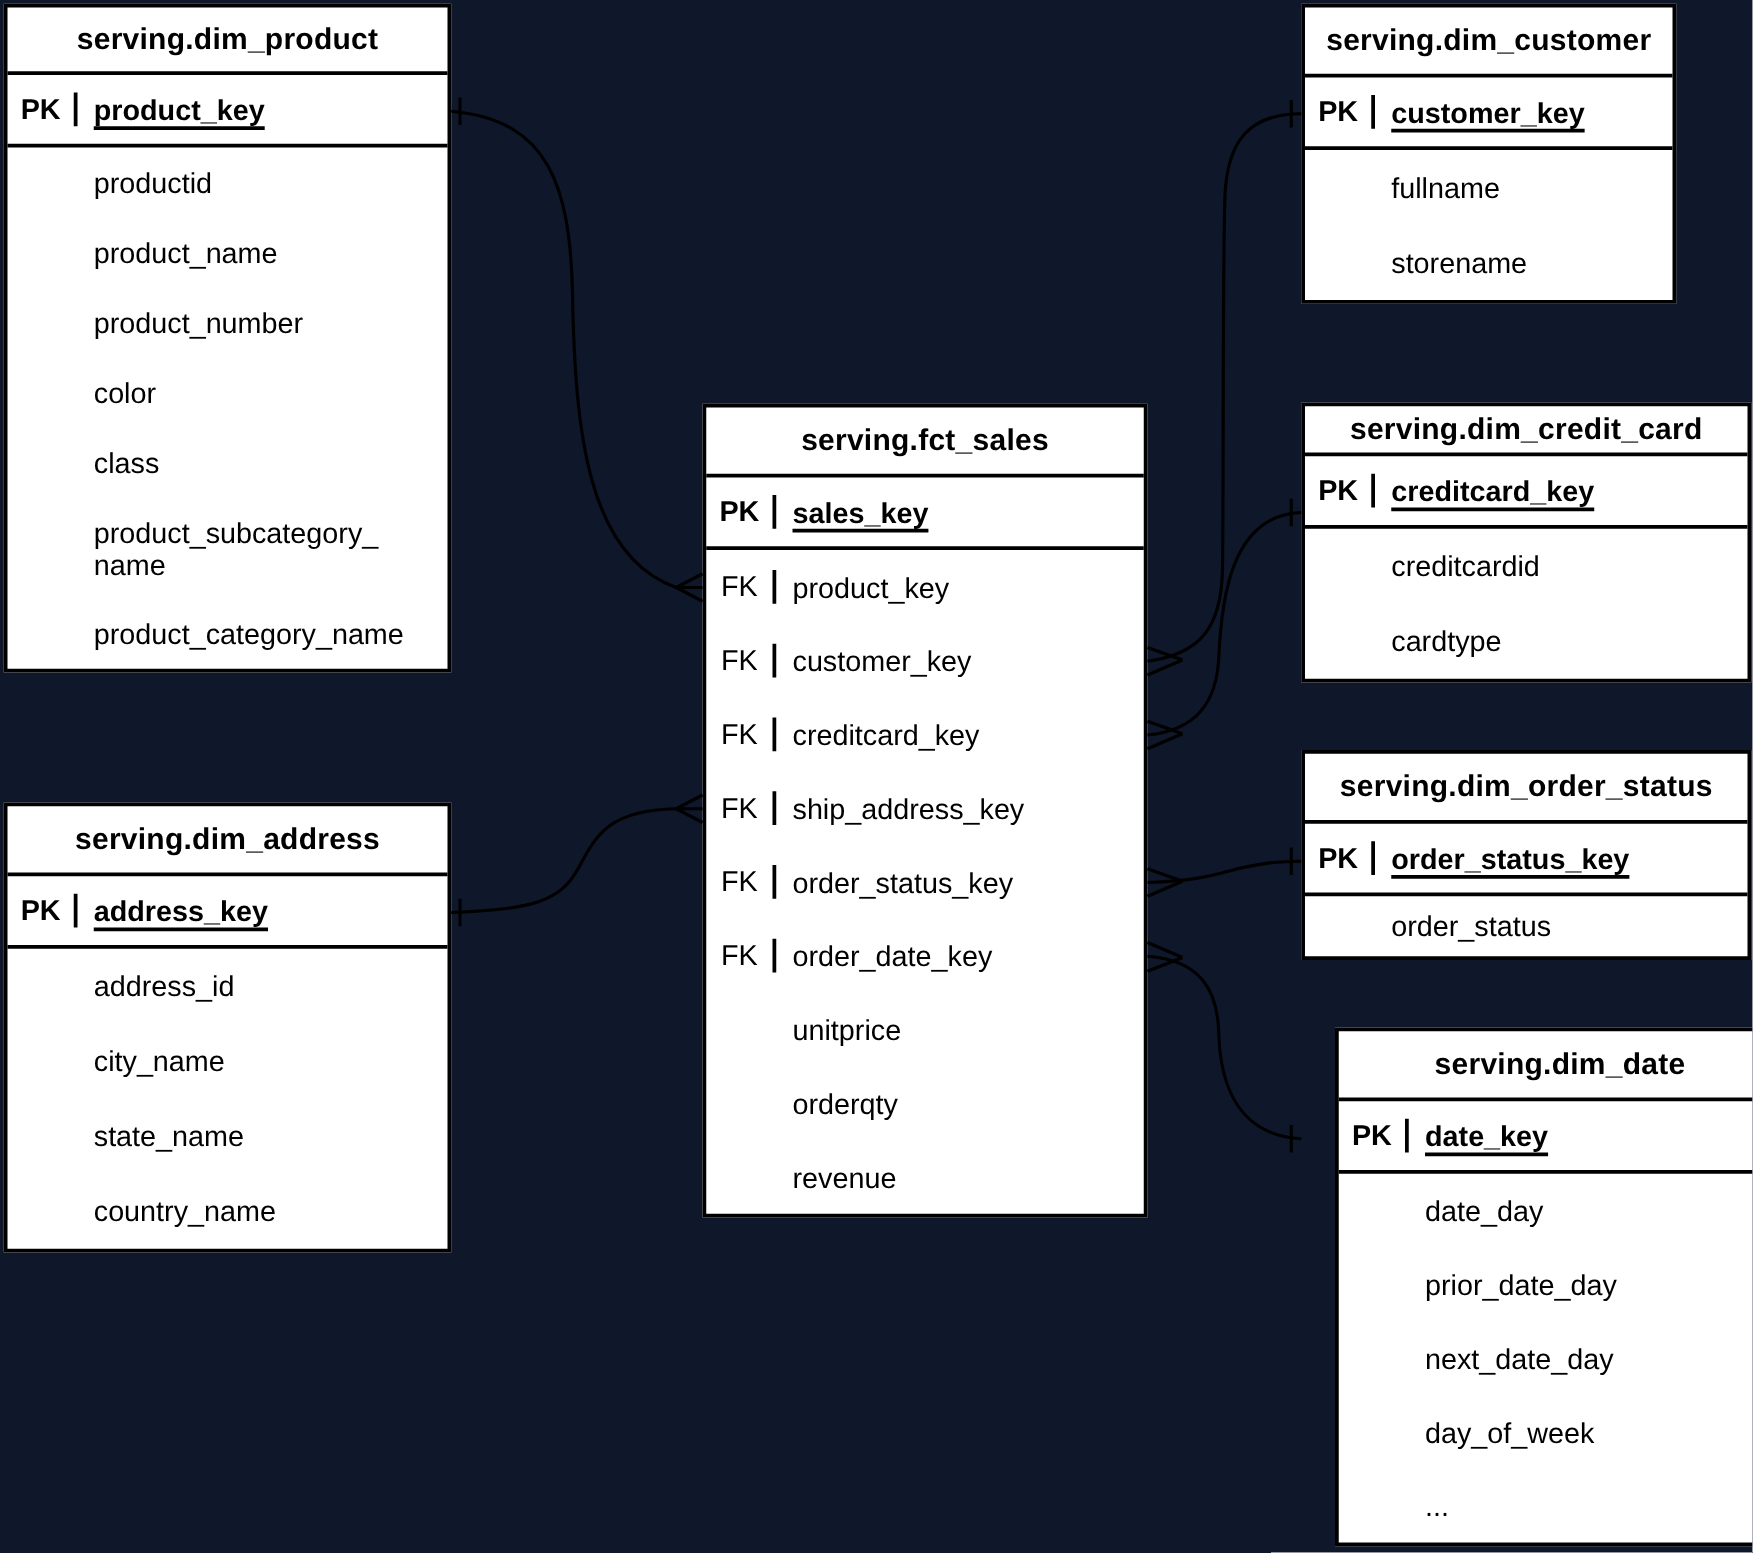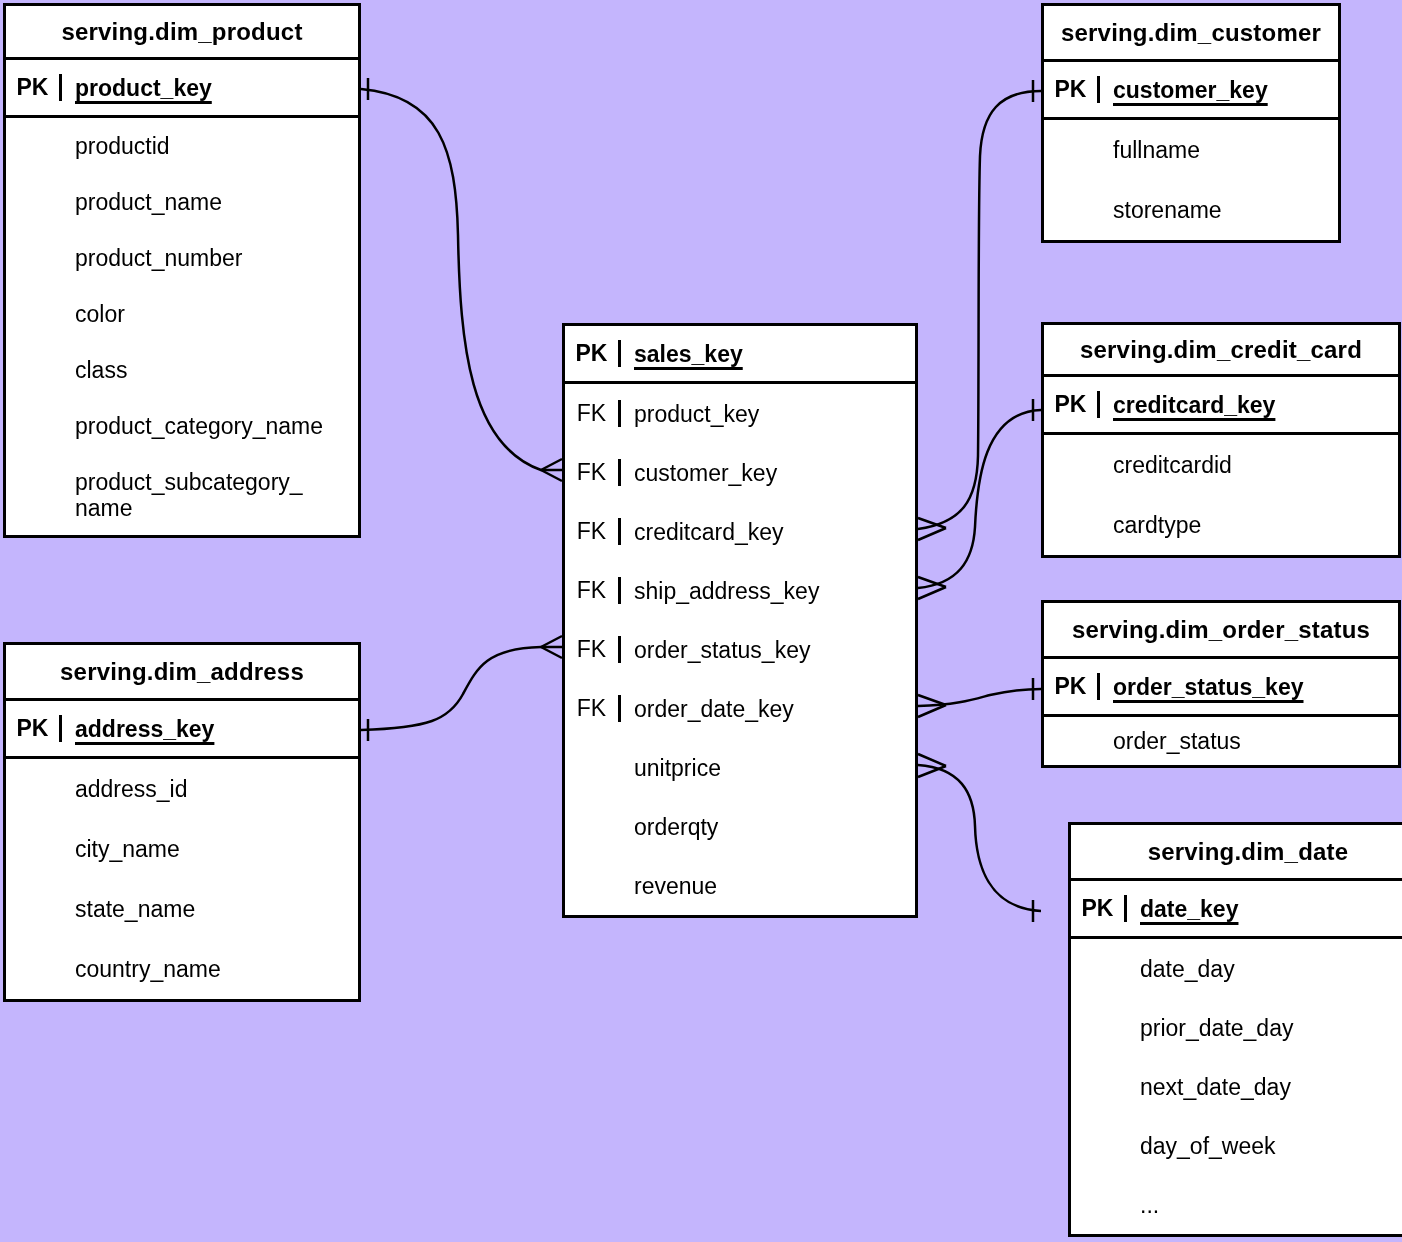--- a/index.html
+++ b/index.html
@@ -1,20 +1,20 @@
 <!DOCTYPE html>
 <html><head>
 <meta charset="utf-8">
 <style>
   html, body { margin: 0; padding: 0; background: #ffffff; }
   .canvas {
     position: relative;
     width: 1402px;
     height: 1242px;
-    background: #c4b5fd;
+    background: #0f172a;
     font-family: "Liberation Sans", sans-serif;
     color: #000000;
     overflow: hidden;
   }
   .entity {
     position: absolute;
     box-sizing: border-box;
     background: #ffffff;
     border: 3px solid #000000;
   }
@@ -87,48 +87,49 @@
         <div class="fld">product_number</div>
       </div>
     <div class="row" style="height:56px">
         <div class="lab"></div>
         <div class="fld">color</div>
       </div>
     <div class="row" style="height:56px">
         <div class="lab"></div>
         <div class="fld">class</div>
       </div>
-    <div class="row" style="height:56px">
-        <div class="lab"></div>
-        <div class="fld">product_category_name</div>
-      </div>
     <div class="row" style="height:81px">
         <div class="lab"></div>
         <div class="fld">product_subcategory_
 name</div>
       </div>
+    <div class="row" style="height:56px">
+        <div class="lab"></div>
+        <div class="fld">product_category_name</div>
+      </div>
   </div>
 
   <div class="entity" style="left:1041px; top:3px; width:300px;">
     <div class="e-title" style="height:56px">serving.dim_customer</div>
     <div class="row kr" style="height:58px">
       <div class="lab pk">PK</div>
       <div class="fld key">customer_key</div>
     </div>
     <div class="row" style="height:60px">
         <div class="lab"></div>
         <div class="fld">fullname</div>
       </div>
     <div class="row" style="height:60px">
         <div class="lab"></div>
         <div class="fld">storename</div>
       </div>
   </div>
 
   <div class="entity" style="left:562px; top:323px; width:356px;">
+    <div class="e-title" style="height:56px">serving.fct_sales</div>
     <div class="row kr" style="height:58px">
       <div class="lab pk">PK</div>
       <div class="fld key">sales_key</div>
     </div>
     <div class="row" style="height:59px">
         <div class="lab">FK</div>
         <div class="fld">product_key</div>
       </div>
     <div class="row" style="height:59px">
         <div class="lab">FK</div>
@@ -158,21 +159,21 @@
         <div class="lab"></div>
         <div class="fld">orderqty</div>
       </div>
     <div class="row" style="height:59px">
         <div class="lab"></div>
         <div class="fld">revenue</div>
       </div>
   </div>
 
   <div class="entity" style="left:1041px; top:322px; width:360px;">
-    <div class="e-title" style="height:52px">serving.dim_credit_card</div>
+    <div class="e-title" style="height:40px">serving.dim_credit_card</div>
     <div class="row kr" style="height:58px">
       <div class="lab pk">PK</div>
       <div class="fld key">creditcard_key</div>
     </div>
     <div class="row" style="height:60px">
         <div class="lab"></div>
         <div class="fld">creditcardid</div>
       </div>
     <div class="row" style="height:60px">
         <div class="lab"></div>

